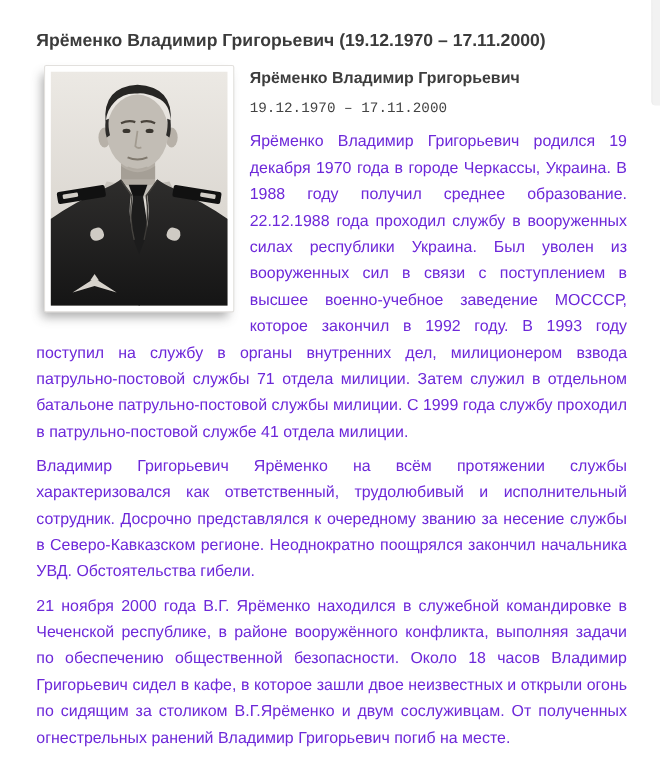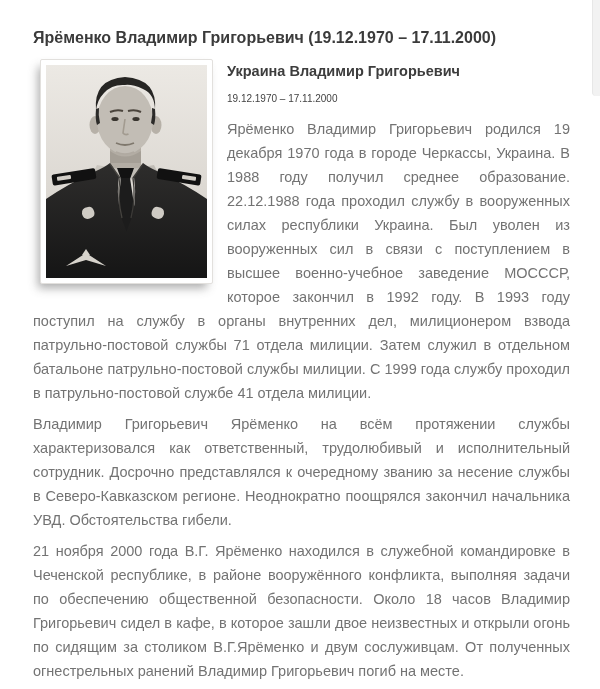--- a/index.html
+++ b/index.html
@@ -55,29 +55,30 @@
   }
   .person-name {
     margin: 6px 0 4px 0;
     font-size: 14.5px;
     line-height: 24px;
     font-weight: 700;
     color: #3d3d3d;
   }
   .person-dates {
     margin: 0 0 6px 0;
-    font-size: 10px;
+    font-size: 13px;
     line-height: 24px;
+    font-family: Liberation Mono, monospace;
   }
   p.body-par {
     margin: 0 0 7px 0;
     font-size: 14.5px;
     line-height: 24px;
     text-align: justify;
-    color: #737373;
+    color: #6d28d9;
   }
 </style>
 </head>
 <body>
 
 <div class="page">
 
   <div class="edge-strip"></div>
 
   <h1 class="title">Ярёменко Владимир Григорьевич (19.12.1970 – 17.11.2000)</h1>
@@ -145,20 +146,20 @@
       <ellipse cx="90" cy="54" rx="3.6" ry="2" fill="#39352f"></ellipse>
 
       <path d="M79,54 L77,68 q2,2.5 5.5,1" fill="none" stroke="#a29b90" stroke-width="1.6"></path>
 
       <path d="M70,78 q9,4 18,0" fill="none" stroke="#7f786d" stroke-width="1.8"></path>
 
       <path d="M70,87 q9,4 18,0" fill="none" stroke="#b0aaa1" stroke-width="1.4"></path>
     </svg>
   </figure>
 
-  <p class="person-name">Украина Владимир Григорьевич</p>
+  <p class="person-name">Ярёменко Владимир Григорьевич</p>
   <p class="person-dates">19.12.1970 – 17.11.2000</p>
 
   <p class="body-par">Ярёменко Владимир Григорьевич родился 19 декабря 1970 года в городе Черкассы, Украина. В 1988 году получил среднее образование. 22.12.1988 года проходил службу в вооруженных силах республики Украина. Был уволен из вооруженных сил в связи с поступлением в высшее военно-учебное заведение МОСССР, которое закончил в 1992 году. В 1993 году поступил на службу в органы внутренних дел, милиционером взвода патрульно-постовой службы 71 отдела милиции. Затем служил в отдельном батальоне патрульно-постовой службы милиции. С 1999 года службу проходил в патрульно-постовой службе 41 отдела милиции.</p>
   <p class="body-par">Владимир Григорьевич Ярёменко на всём протяжении службы характеризовался как ответственный, трудолюбивый и исполнительный сотрудник. Досрочно представлялся к очередному званию за несение службы в Северо-Кавказском регионе. Неоднократно поощрялся закончил начальника УВД. Обстоятельства гибели.</p>
   <p class="body-par">21 ноября 2000 года В.Г. Ярёменко находился в служебной командировке в Чеченской республике, в районе вооружённого конфликта, выполняя задачи по обеспечению общественной безопасности. Около 18 часов Владимир Григорьевич сидел в кафе, в которое зашли двое неизвестных и открыли огонь по сидящим за столиком В.Г.Ярёменко и двум сослуживцам. От полученных огнестрельных ранений Владимир Григорьевич погиб на месте.</p>
 
 </div>
 
 </body></html>

